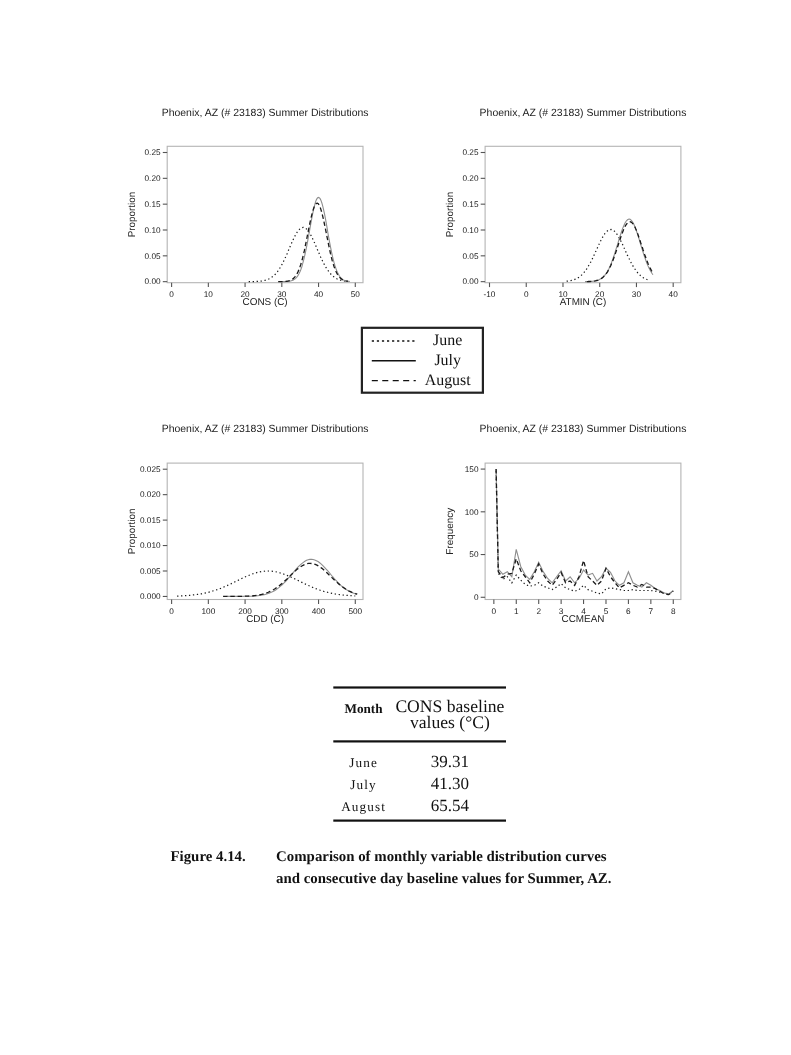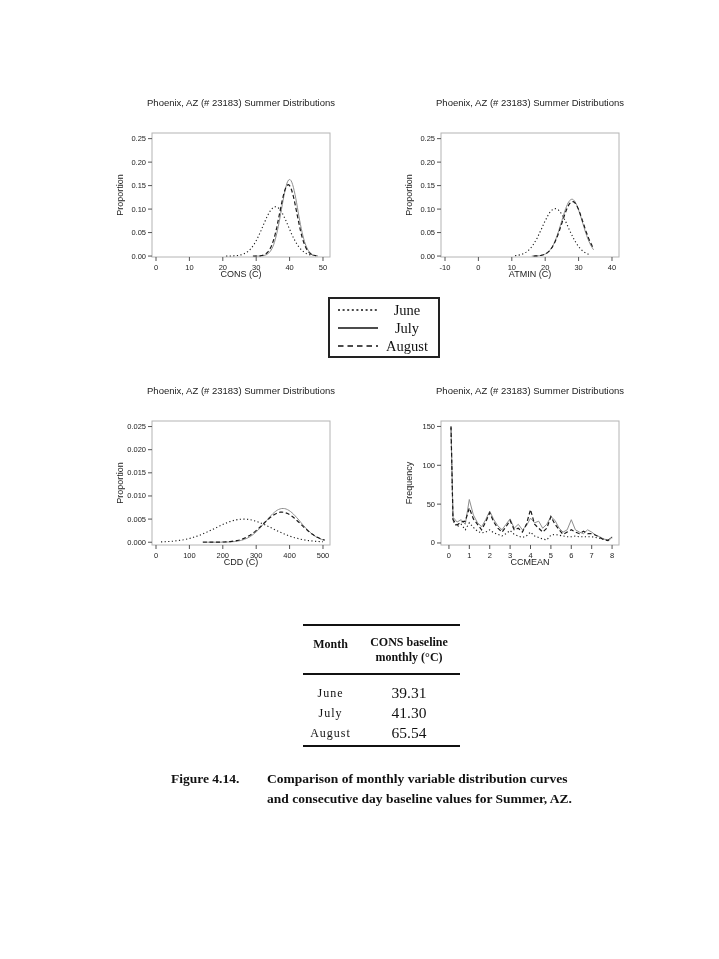--- a/index.html
+++ b/index.html
@@ -29,31 +29,31 @@
   .lg-row{display:flex;align-items:center;height:18px;}
   .lg-line{width:44px;height:18px;flex:0 0 auto;}
   .lg-label{flex:1;text-align:center;font-family:"Liberation Serif",serif;
             font-size:14.5px;color:#111;line-height:18px;}
 
   
   .cons-table{position:absolute;left:303px;top:624px;width:157px;color:#111;}
   .rule{height:2px;background:#111;}
   .t-head{display:flex;margin:9px 0 8px 0;justify-content:center;}
   .t-head .col-month{font-weight:bold;font-size:12px;padding-top:2px;}
-  .t-head .col-val{font-weight:bold;font-size:12px;line-height:15px;}
+  .t-head .col-val{font-weight:normal;font-size:16px;line-height:15px;}
   .t-body{margin:8px 0 2px 0;}
   .t-row{display:flex;align-items:center;height:20px;}
   .col-month{width:55px;text-align:center;}
   .col-val{width:102px;text-align:center;}
   .t-row .col-month{font-size:12px;letter-spacing:1px;}
   .t-row .col-val{font-size:15.5px;}
 
   
   .caption{position:absolute;left:155px;top:769px;display:flex;
-           font-weight:bold;font-size:13.5px;line-height:19.5px;color:#111;margin-left:16px;}
+           font-weight:bold;font-size:13.5px;line-height:19.5px;color:#111;}
   .cap-label{width:96px;flex:0 0 auto;}
 </style>
 </head>
 <body>
 
 <div class="page">
 
   <div class="chart" id="chart-atmax">
     <div class="c-title">Phoenix, AZ (# 23183) Summer Distributions</div>
     <svg class="plot" width="232" height="192">
@@ -220,21 +220,21 @@
     <div class="c-ylabel">Frequency</div>
     <div class="c-xlabel">CCMEAN</div>
   </div>
 
   <div class="cons-table">
     <div class="rule"></div>
     <div class="t-head">
       <div class="col-month">Month</div>
       <div class="col-val">
         <div>CONS baseline</div>
-        <div>monthly (°C)</div>
+        <div>values (°C)</div>
       </div>
     </div>
     <div class="rule"></div>
     <div class="t-body">
       <div class="t-row">
         <div class="col-month">June</div>
         <div class="col-val">39.31</div>
       </div>
       <div class="t-row">
         <div class="col-month">July</div>

